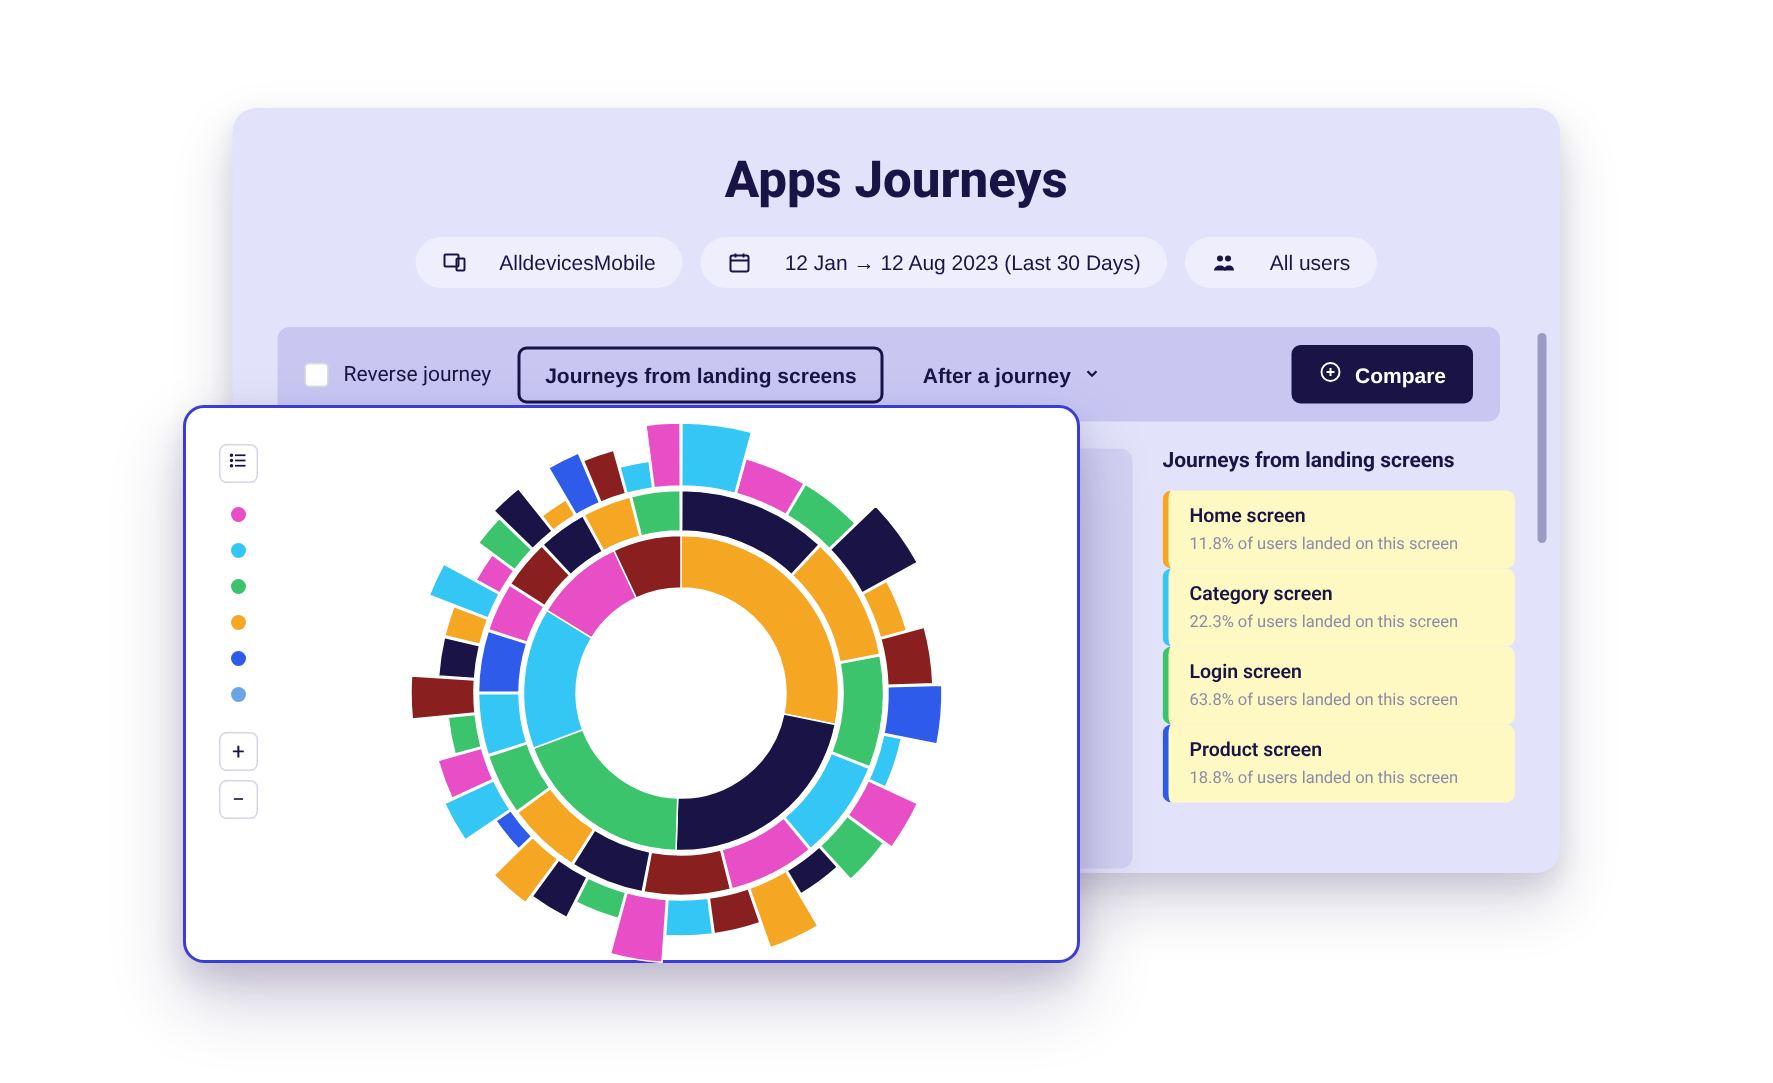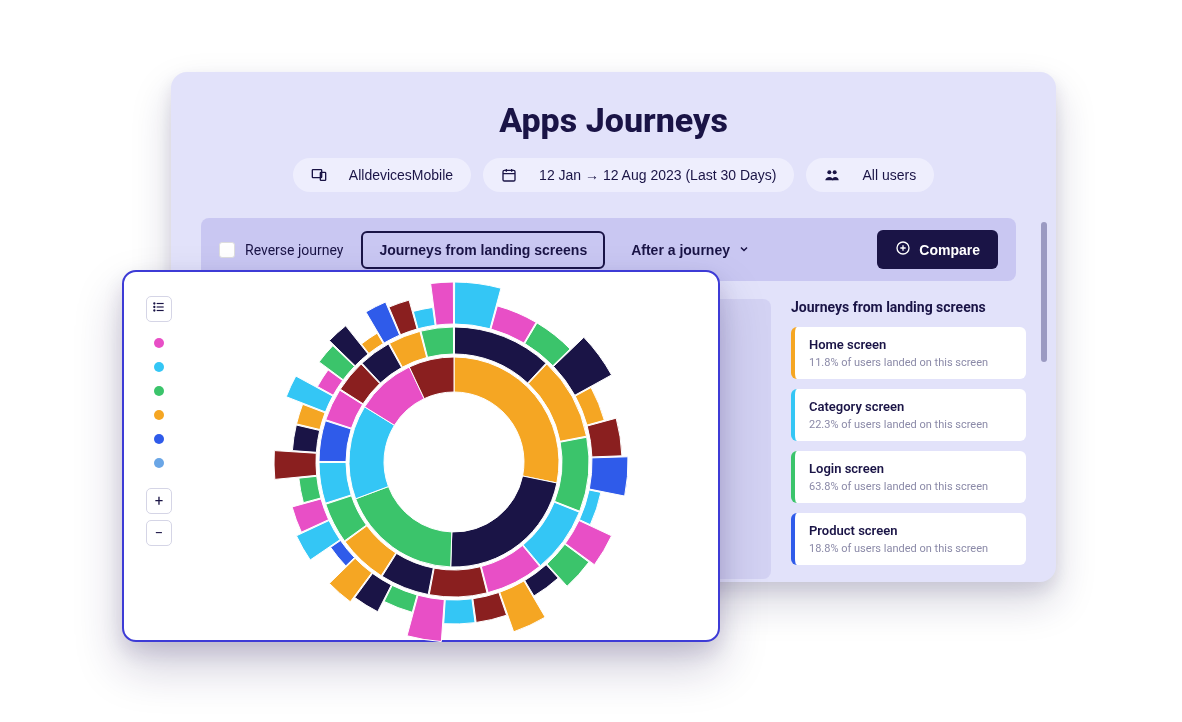--- a/index.html
+++ b/index.html
@@ -6,21 +6,21 @@
 body {
   font-family: -apple-system, BlinkMacSystemFont, "Segoe UI", Roboto, sans-serif;
   background: #fff;
   width: 1182px;
   height: 722px;
   overflow: hidden;
   position: relative;
 }
 .main-panel {
   position: absolute;
-  left: 171px;
+  left: 155px;
   top: 72px;
   width: 885px;
   height: 510px;
   background: #e2e2fa;
   border-radius: 16px;
   box-shadow: 0 20px 40px rgba(30,20,80,0.18), 0 8px 16px rgba(30,20,80,0.1);
   padding: 0;
   overflow: hidden;
 }
 .page-title {
@@ -120,24 +120,23 @@
   border-radius: 8px;
 }
 .side-panel { flex: 1; }
 .side-title {
   font-size: 14px;
   font-weight: 700;
   color: #1a1446;
   margin-bottom: 12px;
 }
 .card {
-  background: #ffffff;
+  background: #fef9c3;
   border-radius: 6px;
   padding: 10px 14px 10px 14px;
-  margin-bottom: 10px;
   position: relative;
   border-left: 4px solid #ccc;
 }
 .card-title {
   font-size: 13px;
   font-weight: 600;
   color: #1a1446;
 }
 .card-sub {
   font-size: 11px;

